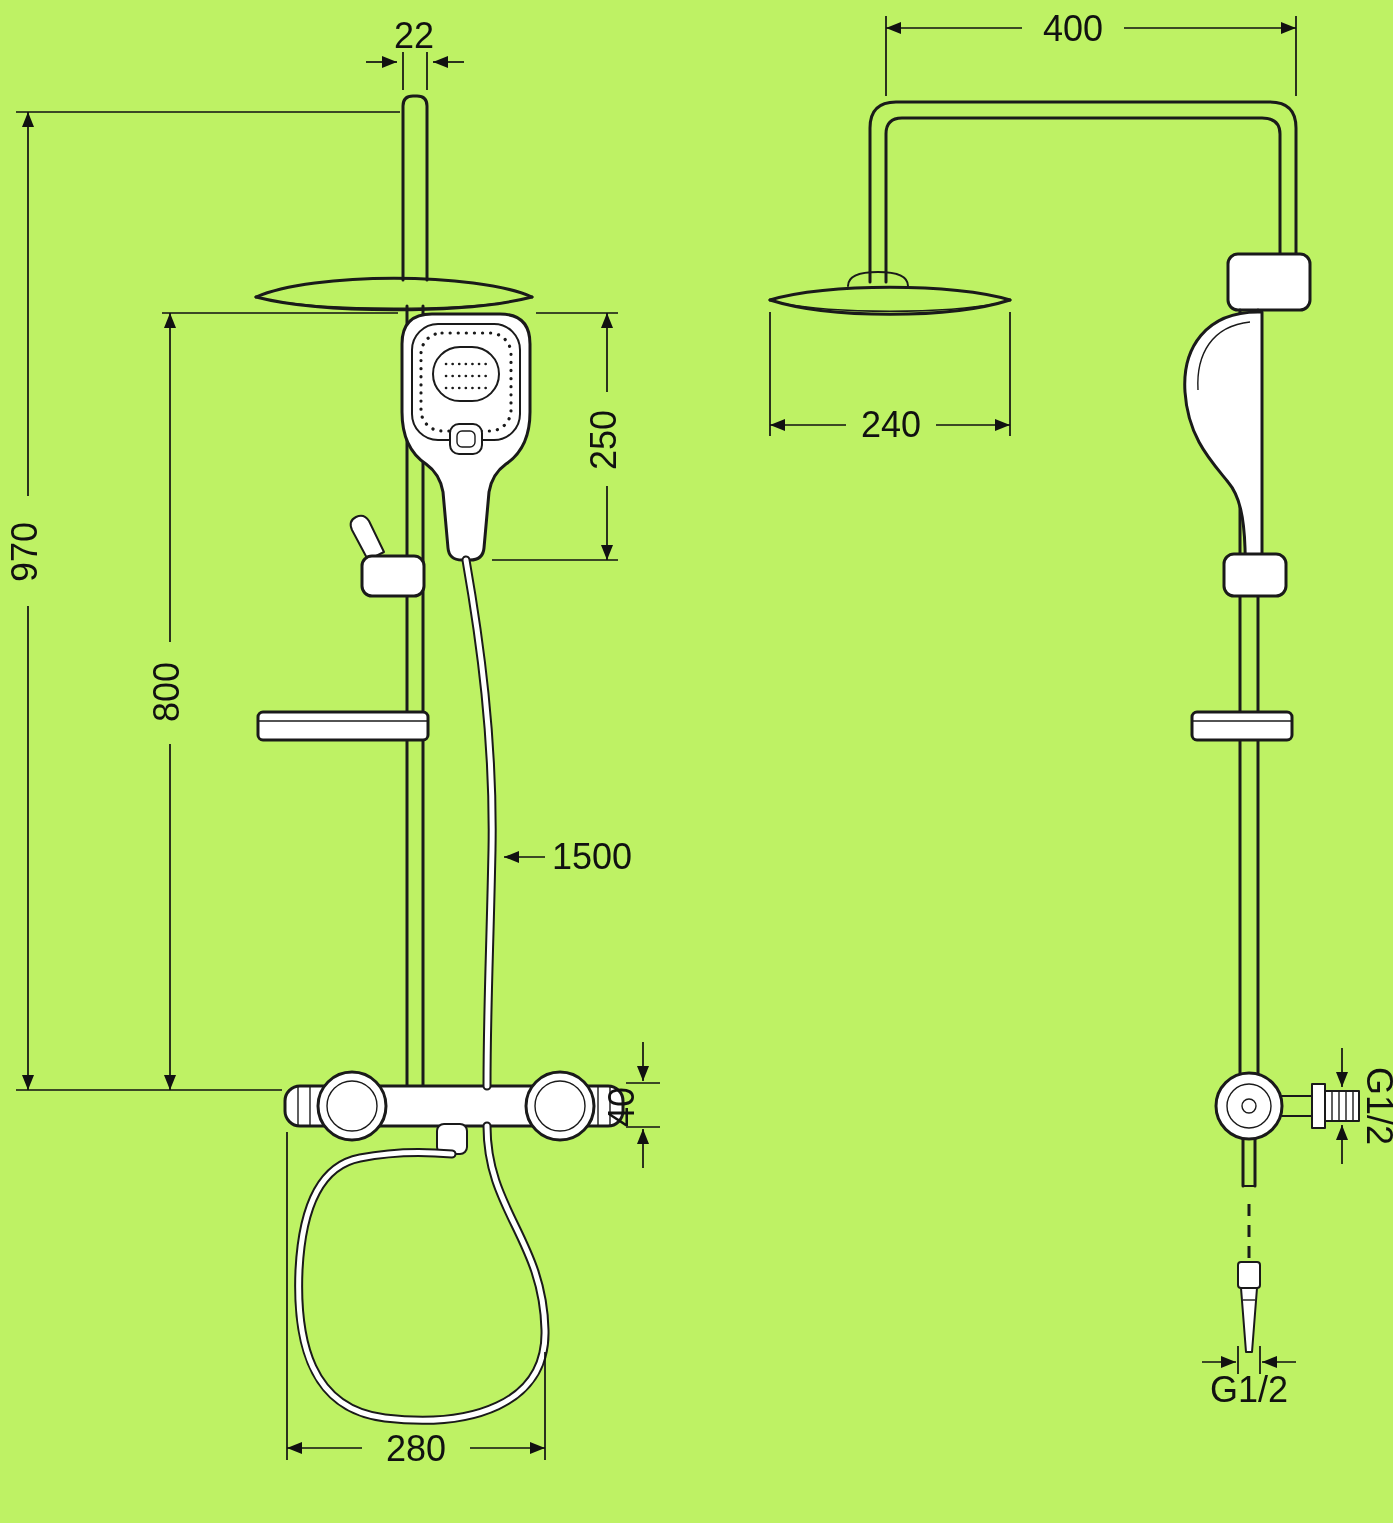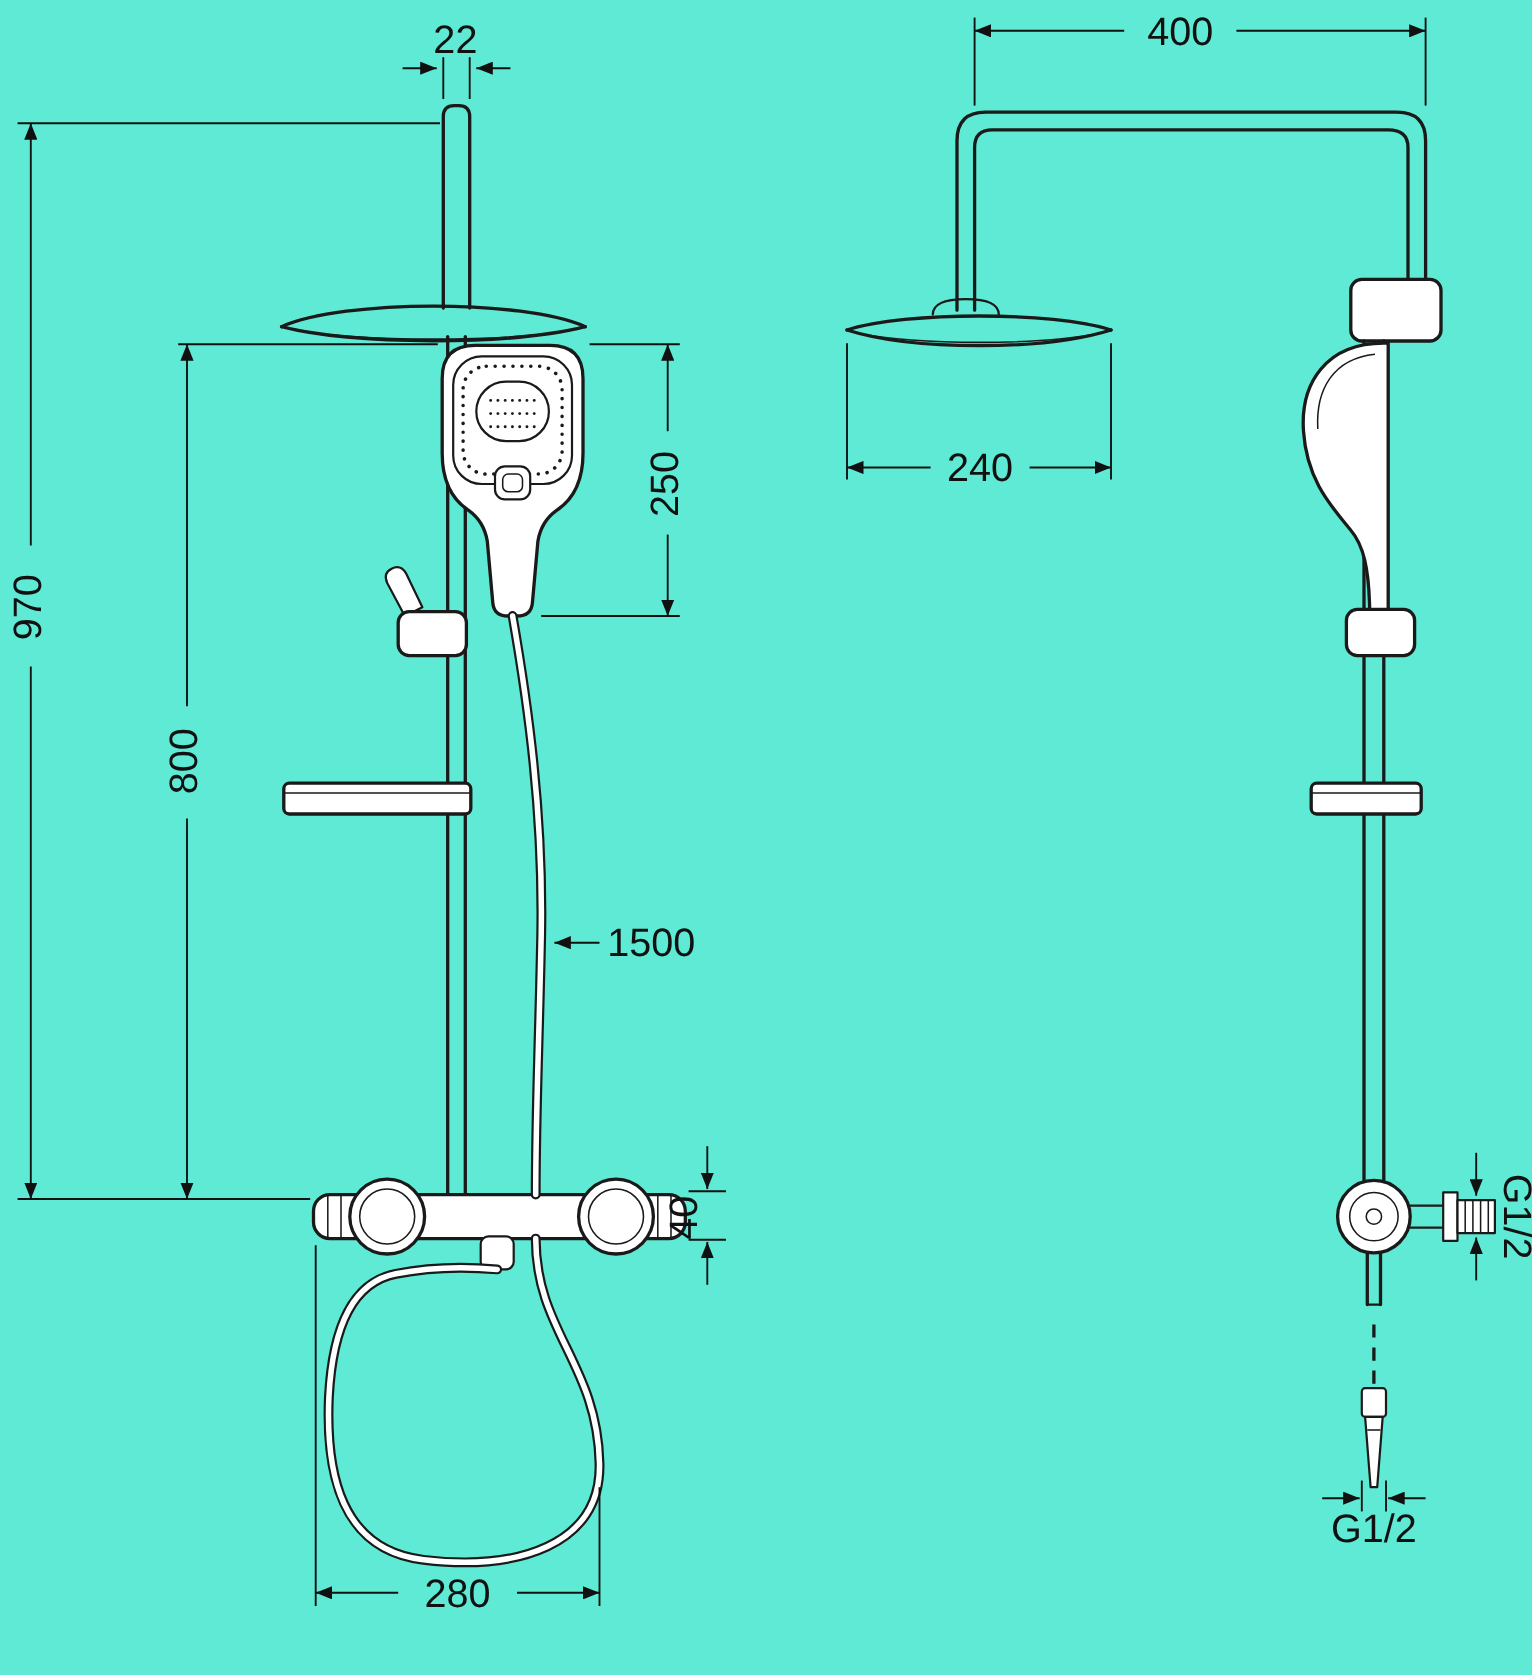--- a/index.html
+++ b/index.html
@@ -1,17 +1,17 @@
 <!DOCTYPE html>
 <html><head>
 <meta charset="utf-8">
 <style>
   html,body{margin:0;padding:0;background:#ffffff;}
   body{font-family:"Liberation Sans",sans-serif;}
-  .canvas{width:1393px;height:1523px;position:relative;background:#5eead4;}
+  .canvas{width:1393px;height:1523px;position:relative;background:#bef264;}
   .o3{fill:none;stroke:#1a1a1a;stroke-width:3;stroke-linecap:round;stroke-linejoin:round;}
   .o2{fill:none;stroke:#1a1a1a;stroke-width:2;stroke-linecap:round;stroke-linejoin:round;}
   .thin{fill:none;stroke:#1a1a1a;stroke-width:1.4;}
   .wf{fill:#ffffff;}
   .dim{fill:none;stroke:#111111;stroke-width:1.7;}
   .dash{fill:none;stroke:#1a1a1a;stroke-width:3;stroke-dasharray:12 9;}
   .dots{fill:none;stroke:#1a1a1a;stroke-width:3.2;stroke-linecap:round;stroke-dasharray:0.1 8;}
   .dots-sm{fill:none;stroke:#1a1a1a;stroke-width:2.6;stroke-linecap:round;stroke-dasharray:0.1 6.5;}
   .hose-o{fill:none;stroke:#1a1a1a;stroke-width:9;stroke-linecap:round;}
   .hose-i{fill:none;stroke:#ffffff;stroke-width:5;stroke-linecap:round;}

